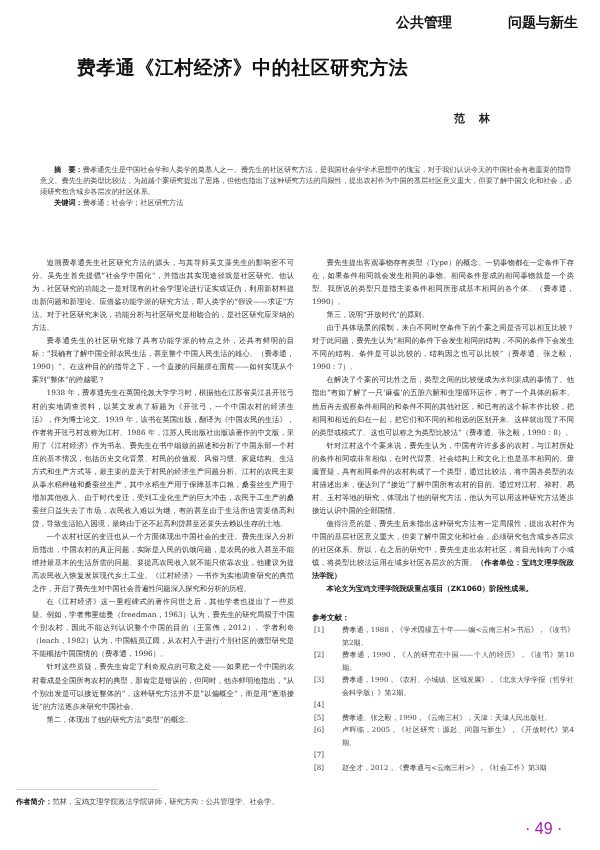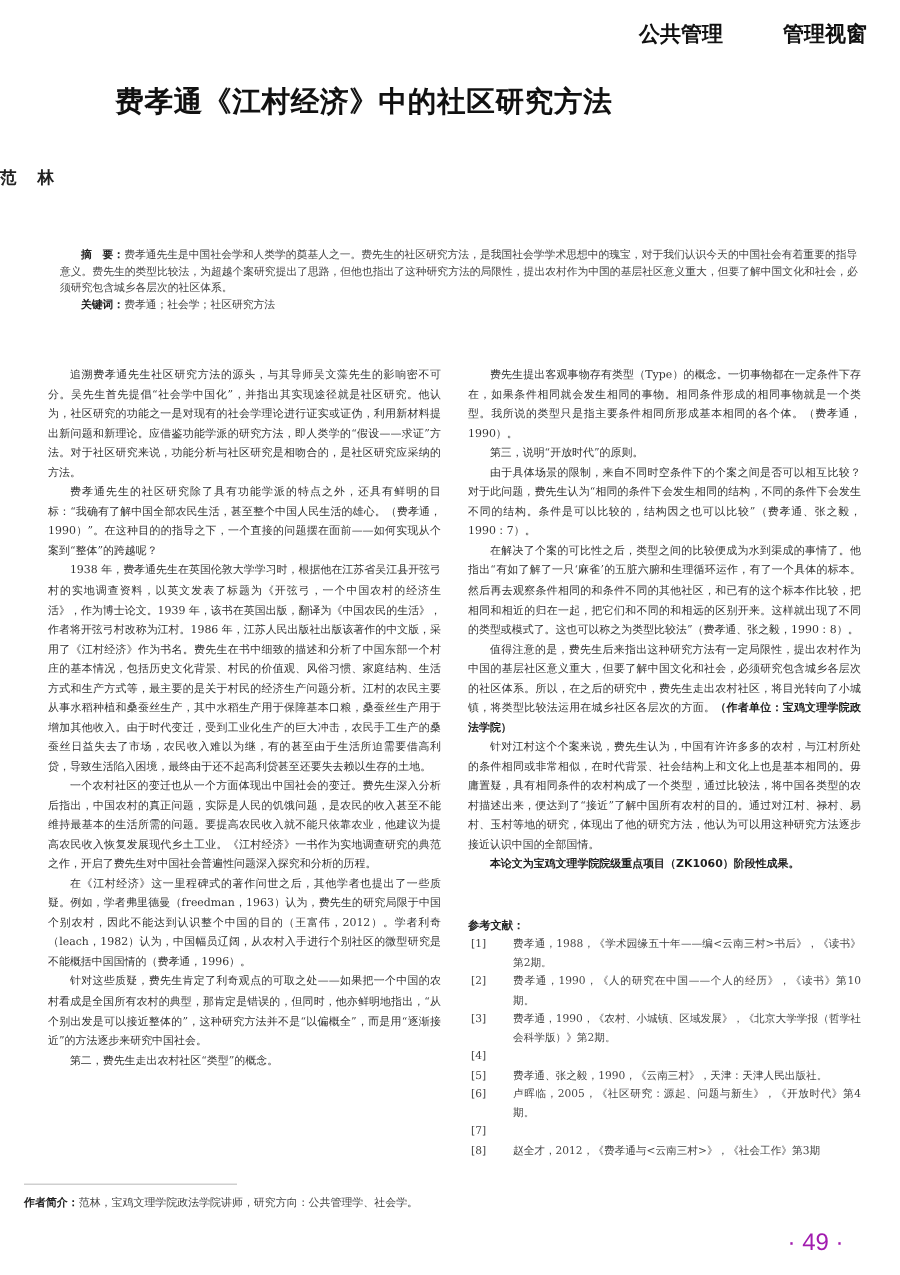--- a/index.html
+++ b/index.html
@@ -5,51 +5,51 @@
   html, body { margin: 0; padding: 0; background: #ffffff; }
   body {
     width: 600px; height: 850px; position: relative; overflow: hidden;
     font-family: "DejaVu Serif", "Liberation Serif", serif;
     color: #222;
   }
   .header {
     position: absolute; top: 14px; right: 22px;
     font-family: "DejaVu Sans", "Liberation Sans", sans-serif;
     font-size: 14px; font-weight: bold; color: #111;
-    display: flex; gap: 40px;
+    display: flex; gap: 56px;
   }
   .title {
     position: absolute; top: 55px; left: 0; width: 485px; text-align: center;
     font-family: "DejaVu Sans", "Liberation Sans", sans-serif;
     font-size: 19px; font-weight: bold; color: #111; letter-spacing: 0.5px;
   }
   .author {
-    position: absolute; top: 111px; left: 0; width: 504px; text-align: left;
+    position: absolute; top: 111px; left: 0; width: 504px; text-align: right;
     font-family: "DejaVu Sans", "Liberation Sans", sans-serif;
     font-size: 11px; font-weight: bold; letter-spacing: 14px; color: #222;
   }
   .abstract {
     position: absolute; top: 164px; left: 40px; width: 532px;
     font-size: 7.2px; line-height: 11px; color: #444;
   }
   .abstract p { margin: 0; text-indent: 14px; }
   .abstract .lbl { font-family: "DejaVu Sans", "Liberation Sans", sans-serif; font-weight: bold; color: #222; }
   .col {
-    position: absolute; top: 243px; font-size: 7.3px; line-height: 13.05px; color: #333;
+    position: absolute; top: 256px; font-size: 7.3px; line-height: 13.05px; color: #333;
     text-align: justify;
   }
   .col-left { left: 32px; width: 262px; }
   .col-right { left: 312px; width: 262px; }
   .col p { margin: 0; text-indent: 2em; }
   .note-bold {
     font-family: "DejaVu Sans", "Liberation Sans", sans-serif; font-weight: bold; color: #222;
   }
   .refs-title {
     font-family: "DejaVu Sans", "Liberation Sans", sans-serif; font-weight: bold; color: #222;
-    margin-top: 28px; font-size: 7.5px;
+    margin-top: 16px; font-size: 7.5px;
   }
   .ref { display: flex; font-size: 7.1px; line-height: 12.5px; color: #444; }
   .ref .num { width: 28px; flex: 0 0 28px; padding-left: 2px; }
   .ref .txt { flex: 1; }
   .divider {
     position: absolute; top: 789px; left: 16px; width: 142px; height: 0;
     border-top: 1px solid #cfcfcf;
   }
   .bio {
     position: absolute; top: 797px; left: 16px; font-size: 7.3px; color: #444;
@@ -58,48 +58,48 @@
   .page-num {
     position: absolute; top: 820px; left: 525px;
     font-family: "Liberation Sans", sans-serif; font-size: 16px; color: #a21caf;
   }
 </style>
 </head>
 <body>
 
 <div class="header">
   <span>公共管理</span>
-  <span>管理视窗</span>
+  <span>问题与新生</span>
 </div>
 
 <div class="title">费孝通《江村经济》中的社区研究方法</div>
 <div class="author">范林</div>
 
 <div class="abstract">
   <p><span class="lbl">摘　要：</span><span>费孝通先生是中国社会学和人类学的奠基人之一。费先生的社区研究方法，是我国社会学学术思想中的瑰宝，对于我们认识今天的中国社会有着重要的指导意义。费先生的类型比较法，为超越个案研究提出了思路，但他也指出了这种研究方法的局限性，提出农村作为中国的基层社区意义重大，但要了解中国文化和社会，必须研究包含城乡各层次的社区体系。</span></p>
   <p><span class="lbl">关键词：</span><span>费孝通；社会学；社区研究方法</span></p>
 </div>
 
 <div class="col col-left">
   <p>追溯费孝通先生社区研究方法的源头，与其导师吴文藻先生的影响密不可分。吴先生首先提倡“社会学中国化”，并指出其实现途径就是社区研究。他认为，社区研究的功能之一是对现有的社会学理论进行证实或证伪，利用新材料提出新问题和新理论。应借鉴功能学派的研究方法，即人类学的“假设——求证”方法。对于社区研究来说，功能分析与社区研究是相吻合的，是社区研究应采纳的方法。</p>
   <p>费孝通先生的社区研究除了具有功能学派的特点之外，还具有鲜明的目标：“我确有了解中国全部农民生活，甚至整个中国人民生活的雄心。（费孝通，1990）”。在这种目的的指导之下，一个直接的问题摆在面前——如何实现从个案到“整体”的跨越呢？</p>
   <p>1938 年，费孝通先生在英国伦敦大学学习时，根据他在江苏省吴江县开弦弓村的实地调查资料，以英文发表了标题为《开弦弓，一个中国农村的经济生活》，作为博士论文。1939 年，该书在英国出版，翻译为《中国农民的生活》，作者将开弦弓村改称为江村。1986 年，江苏人民出版社出版该著作的中文版，采用了《江村经济》作为书名。费先生在书中细致的描述和分析了中国东部一个村庄的基本情况，包括历史文化背景、村民的价值观、风俗习惯、家庭结构、生活方式和生产方式等，最主要的是关于村民的经济生产问题分析。江村的农民主要从事水稻种植和桑蚕丝生产，其中水稻生产用于保障基本口粮，桑蚕丝生产用于增加其他收入。由于时代变迁，受到工业化生产的巨大冲击，农民手工生产的桑蚕丝日益失去了市场，农民收入难以为继，有的甚至由于生活所迫需要借高利贷，导致生活陷入困境，最终由于还不起高利贷甚至还要失去赖以生存的土地。</p>
   <p>一个农村社区的变迁也从一个方面体现出中国社会的变迁。费先生深入分析后指出，中国农村的真正问题，实际是人民的饥饿问题，是农民的收入甚至不能维持最基本的生活所需的问题。要提高农民收入就不能只依靠农业，他建议为提高农民收入恢复发展现代乡土工业。《江村经济》一书作为实地调查研究的典范之作，开启了费先生对中国社会普遍性问题深入探究和分析的历程。</p>
   <p>在《江村经济》这一里程碑式的著作问世之后，其他学者也提出了一些质疑。例如，学者弗里德曼（freedman，1963）认为，费先生的研究局限于中国个别农村，因此不能达到认识整个中国的目的（王富伟，2012）。学者利奇（leach，1982）认为，中国幅员辽阔，从农村入手进行个别社区的微型研究是不能概括中国国情的（费孝通，1996）。</p>
   <p>针对这些质疑，费先生肯定了利奇观点的可取之处——如果把一个中国的农村看成是全国所有农村的典型，那肯定是错误的，但同时，他亦鲜明地指出，“从个别出发是可以接近整体的”，这种研究方法并不是“以偏概全”，而是用“逐渐接近”的方法逐步来研究中国社会。</p>
-  <p>第二，费先生走出农村社区“类型”的概念。</p>
+  <p>第二，体现出了他的研究方法“类型”的概念。</p>
 </div>
 
 <div class="col col-right">
   <p>费先生提出客观事物存有类型（Type）的概念。一切事物都在一定条件下存在，如果条件相同就会发生相同的事物。相同条件形成的相同事物就是一个类型。我所说的类型只是指主要条件相同所形成基本相同的各个体。（费孝通，1990）。</p>
   <p>第三，说明“开放时代”的原则。</p>
   <p>由于具体场景的限制，来自不同时空条件下的个案之间是否可以相互比较？对于此问题，费先生认为“相同的条件下会发生相同的结构，不同的条件下会发生不同的结构。条件是可以比较的，结构因之也可以比较”（费孝通、张之毅，1990：7）。</p>
   <p>在解决了个案的可比性之后，类型之间的比较便成为水到渠成的事情了。他指出“有如了解了一只‘麻雀’的五脏六腑和生理循环运作，有了一个具体的标本。然后再去观察条件相同的和条件不同的其他社区，和已有的这个标本作比较，把相同和相近的归在一起，把它们和不同的和相远的区别开来。这样就出现了不同的类型或模式了。这也可以称之为类型比较法”（费孝通、张之毅，1990：8）。</p>
+  <p>针对江村这个个案来说，费先生认为，中国有许许多多的农村，与江村所处的条件相同或非常相似，在时代背景、社会结构上和文化上也是基本相同的。毋庸置疑，具有相同条件的农村构成了一个类型，通过比较法，将中国各类型的农村描述出来，便达到了“接近”了解中国所有农村的目的。通过对江村、禄村、易村、玉村等地的研究，体现出了他的研究方法，他认为可以用这种研究方法逐步接近认识中国的全部国情。</p>
   <p><span>值得注意的是，费先生后来指出这种研究方法有一定局限性，提出农村作为中国的基层社区意义重大，但要了解中国文化和社会，必须研究包含城乡各层次的社区体系。所以，在之后的研究中，费先生走出农村社区，将目光转向了小城镇，将类型比较法运用在城乡社区各层次的方面。</span><span class="note-bold">（作者单位：宝鸡文理学院政法学院）</span></p>
-  <p>针对江村这个个案来说，费先生认为，中国有许许多多的农村，与江村所处的条件相同或非常相似，在时代背景、社会结构上和文化上也是基本相同的。毋庸置疑，具有相同条件的农村构成了一个类型，通过比较法，将中国各类型的农村描述出来，便达到了“接近”了解中国所有农村的目的。通过对江村、禄村、易村、玉村等地的研究，体现出了他的研究方法，他认为可以用这种研究方法逐步接近认识中国的全部国情。</p>
   <p class="note-bold">本论文为宝鸡文理学院院级重点项目（ZK1060）阶段性成果。</p>
 
   <div class="refs-title">参考文献：</div>
   <div class="ref">
     <span class="num">[1]</span>
     <span class="txt">费孝通，1988，《学术园缘五十年——编&lt;云南三村&gt;书后》，《读书》第2期。</span>
   </div>
   <div class="ref">
     <span class="num">[2]</span>
     <span class="txt">费孝通，1990，《人的研究在中国——个人的经历》，《读书》第10期。</span>

